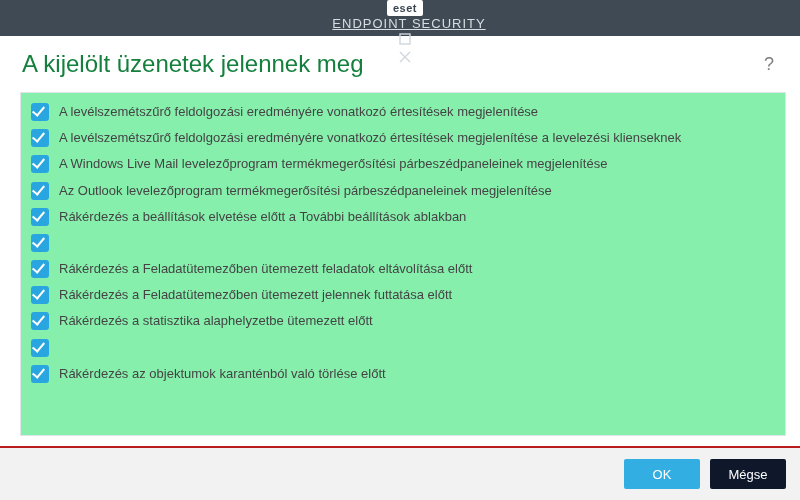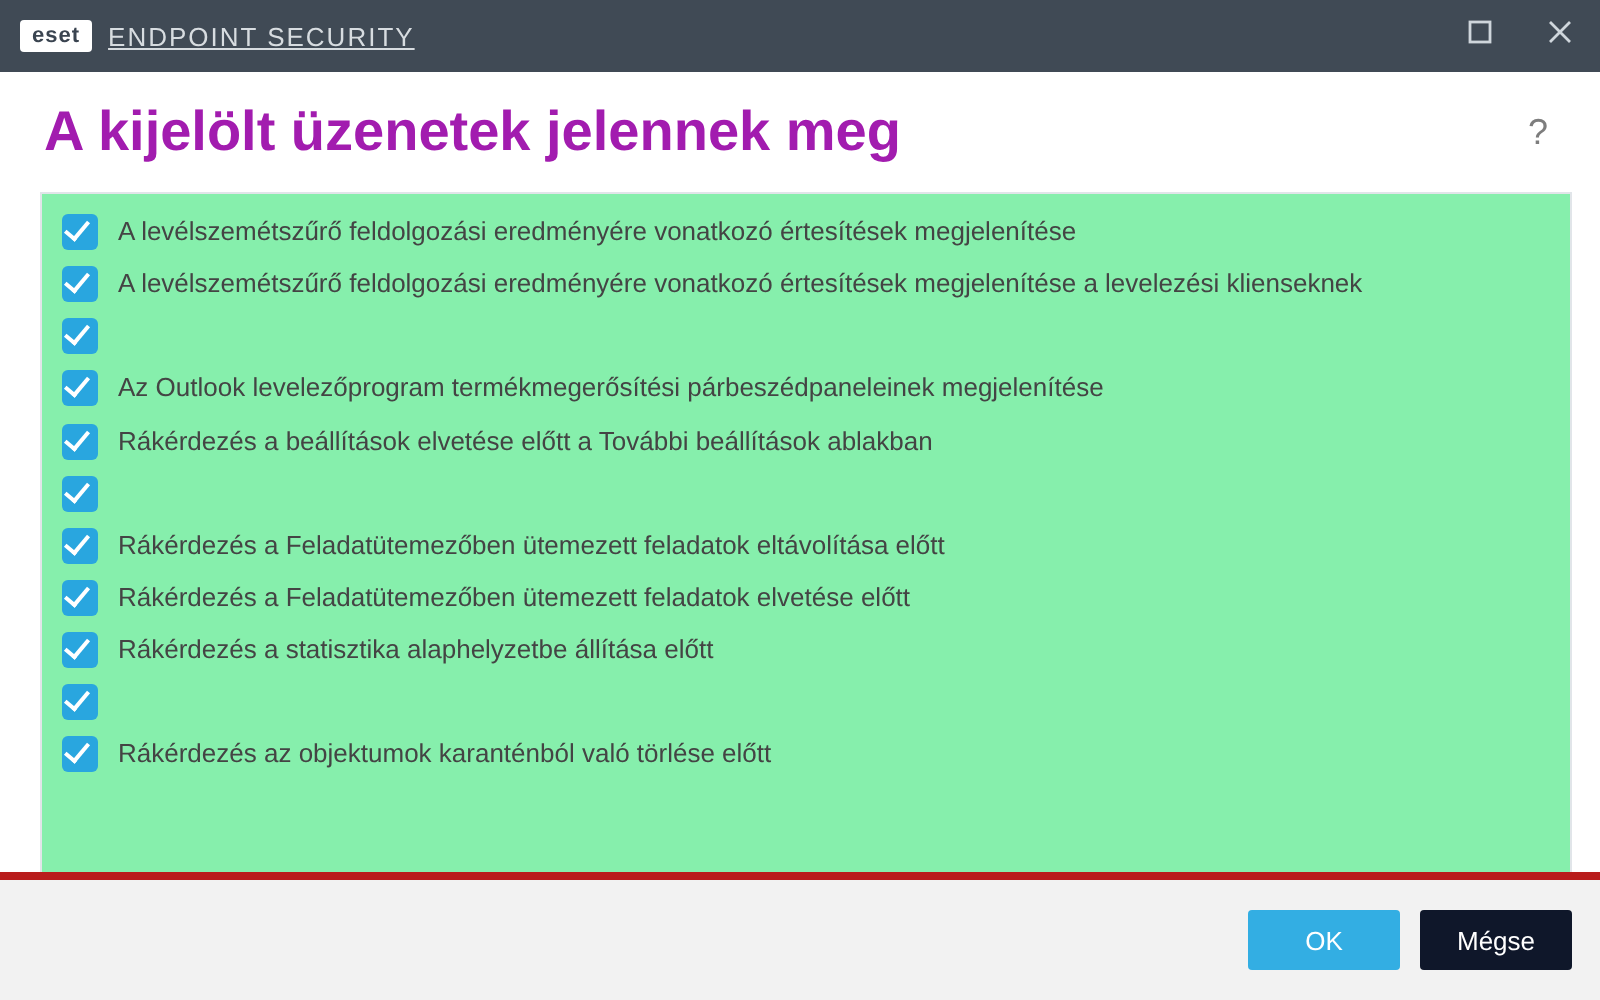--- a/index.html
+++ b/index.html
@@ -1,33 +1,33 @@
 <!DOCTYPE html>
 <html><head>
 <meta charset="utf-8">
 <style>
   * { box-sizing: border-box; margin: 0; padding: 0; }
   html, body { width: 800px; height: 500px; overflow: hidden; font-family: "Segoe UI", Arial, sans-serif; background: #fff; }
   .titlebar {
     height: 36px; background: #404a55; color: #fff;
-    display: flex; align-items: center; padding: 0 0 0 10px;
+    display: flex; align-items: center; padding: 0 0 0 10px; flex-direction: column;
   }
   .brand-badge {
     background: #fff; color: #3a4450; font-weight: 700; font-size: 11px;
     padding: 2px 6px; border-radius: 2px; letter-spacing: 0.5px;
   }
   .product-name { margin-left: 8px; font-size: 13px; font-weight: 300; letter-spacing: 1px; color: #d7dce0; text-decoration: underline; }
   .titlebar-spacer { flex: 1; }
   .win-btn { width: 40px; height: 36px; display:flex; align-items:center; justify-content:center; color:#cfd6dc; cursor:pointer; }
   .win-btn svg { width:12px; height:12px; stroke:#cfd6dc; stroke-width:1.4; fill:none; }
 
   .header {
     padding: 14px 22px 10px 22px; display:flex; align-items:center;
   }
-  .header h1 { font-size: 28px; font-weight: 700; color: #a21caf; flex:1; }
+  .header h1 { font-size: 24px; font-weight: 400; color: #15803d; flex:1; }
   .help-btn { color:#7d7d7d; font-size:18px; line-height:1; cursor:pointer; padding:2px 4px; }
 
   .list-wrap {
     margin: 4px 14px 0 20px;
     border: 1px solid #e1e5e9;
     height: 344px;
     overflow-y: scroll;
     position: relative;
     background:#86efac;
   }
@@ -48,21 +48,21 @@
   }
   .row-label { cursor: default; }
 
   
   .list-wrap::-webkit-scrollbar { width:10px; }
   .list-wrap::-webkit-scrollbar-track { background:#f0f2f4; }
   .list-wrap::-webkit-scrollbar-thumb { background:#cdd3d8; border-radius:4px; }
 
   .footer {
     position:absolute; left:0; right:0; bottom:0;
-    height: 64px; background:#f2f2f2; border-top:4px solid #b91c1c;
+    height: 54px; background:#f2f2f2; border-top:2px solid #b91c1c;
     display:flex; align-items:center; justify-content:flex-end; gap:10px;
     padding: 0 14px;
   }
   .btn {
     height:30px; min-width:76px; padding:0 16px; border:none; border-radius:2px;
     font-size:13px; cursor:pointer; color:#fff;
   }
   .btn-primary { background:#33aee3; }
   .btn-secondary { background:#0f172a; }
 </style>
@@ -99,43 +99,44 @@
       <div class="row">
         <span class="chk"></span>
         <span class="row-label">A levélszemétszűrő feldolgozási eredményére vonatkozó értesítések megjelenítése</span>
       </div>
       <div class="row">
         <span class="chk"></span>
         <span class="row-label">A levélszemétszűrő feldolgozási eredményére vonatkozó értesítések megjelenítése a levelezési klienseknek</span>
       </div>
       <div class="row">
         <span class="chk"></span>
+        <span class="row-label">A Windows Live Mail levelezőprogram termékmegerősítési párbeszédpaneleinek megjelenítése</span>
       </div>
       <div class="row">
         <span class="chk"></span>
         <span class="row-label">Az Outlook levelezőprogram termékmegerősítési párbeszédpaneleinek megjelenítése</span>
       </div>
       <div class="row">
         <span class="chk"></span>
         <span class="row-label">Rákérdezés a beállítások elvetése előtt a További beállítások ablakban</span>
       </div>
       <div class="row">
         <span class="chk"></span>
       </div>
       <div class="row">
         <span class="chk"></span>
         <span class="row-label">Rákérdezés a Feladatütemezőben ütemezett feladatok eltávolítása előtt</span>
       </div>
       <div class="row">
         <span class="chk"></span>
-        <span class="row-label">Rákérdezés a Feladatütemezőben ütemezett feladatok elvetése előtt</span>
+        <span class="row-label">Rákérdezés a Feladatütemezőben ütemezett jelennek futtatása előtt</span>
       </div>
       <div class="row">
         <span class="chk"></span>
-        <span class="row-label">Rákérdezés a statisztika alaphelyzetbe állítása előtt</span>
+        <span class="row-label">Rákérdezés a statisztika alaphelyzetbe ütemezett előtt</span>
       </div>
       <div class="row">
         <span class="chk"></span>
       </div>
       <div class="row">
         <span class="chk"></span>
         <span class="row-label">Rákérdezés az objektumok karanténból való törlése előtt</span>
       </div>
     </div>
 </div>

